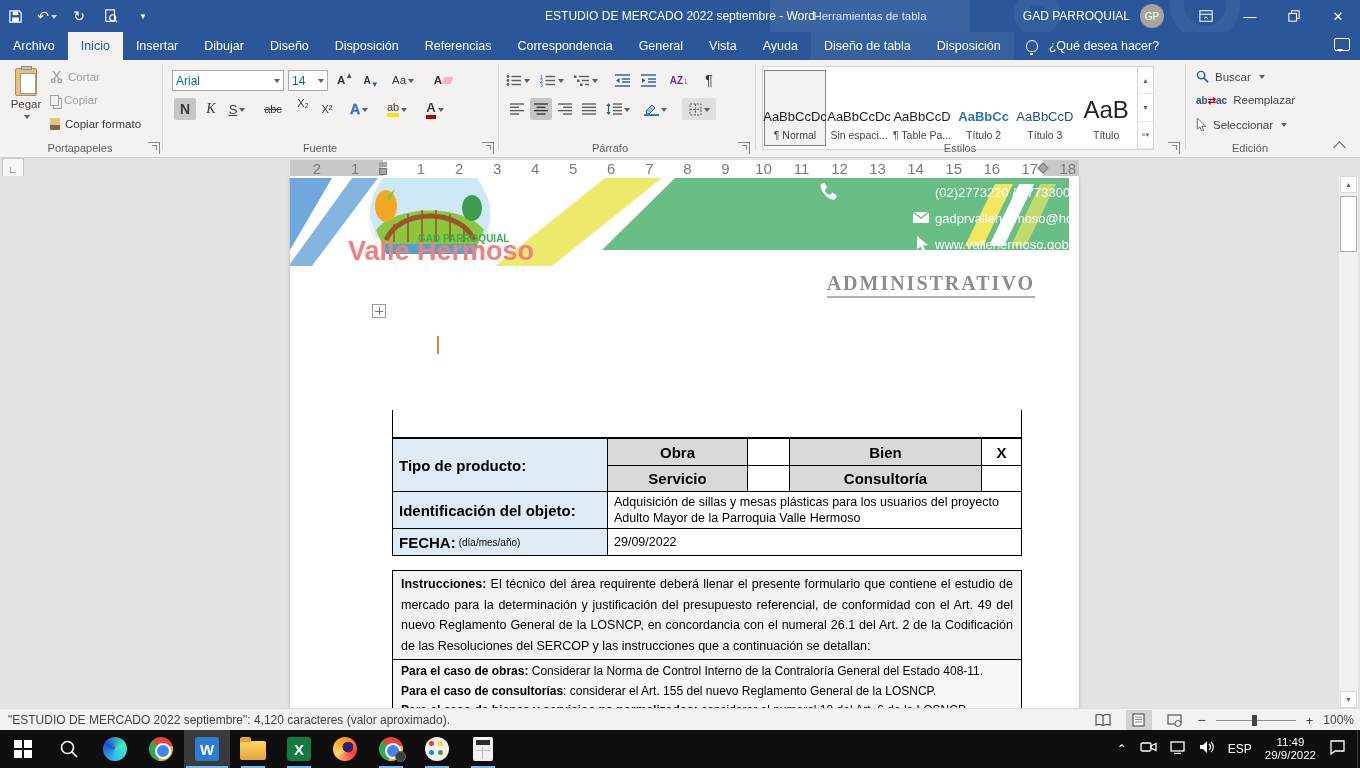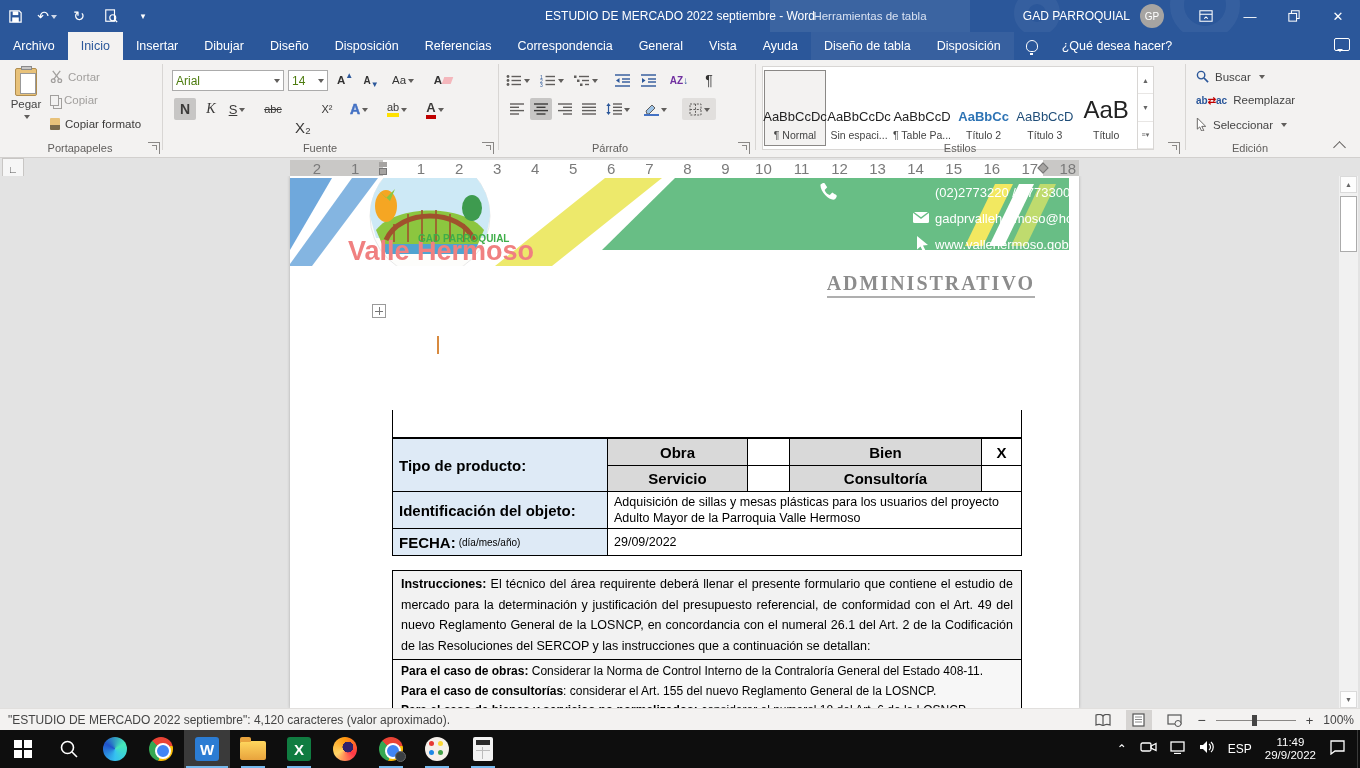--- a/index.html
+++ b/index.html
@@ -15,35 +15,35 @@
   .ctx-shade{position:absolute;left:770px;top:0;width:200px;height:32px;background:rgba(255,255,255,.08);}
   .ctx-label{position:absolute;left:770px;top:0;width:200px;height:32px;display:flex;align-items:center;justify-content:center;font-size:11.5px;color:#D9E2F2;}
   .user-name{position:absolute;right:230px;top:0;height:32px;display:flex;align-items:center;font-size:12px;}
   .avatar{position:absolute;right:196px;top:4px;width:24px;height:24px;border-radius:50%;background:#A6A4A2;color:#fff;font-size:10px;display:flex;align-items:center;justify-content:center;}
   .winbtn{position:absolute;top:0;width:44px;height:32px;display:flex;align-items:center;justify-content:center;color:#fff;font-size:13px;}
   
   .tabsrow{position:absolute;left:0;top:32px;width:1360px;height:28px;background:#2B579A;display:flex;align-items:stretch;color:#fff;font-size:12.5px;}
   .tab{display:flex;align-items:center;padding:0 13px;cursor:default;}
   .tab.active{background:#F3F2F1;color:#2B579A;}
   .tab.ctx{background:rgba(255,255,255,.06);}
-  .tellme{display:flex;align-items:center;gap:24px;padding:0 12px;}
+  .tellme{display:flex;align-items:center;gap:11px;padding:0 12px;}
   .bulb{width:12px;height:12px;border:1.5px solid #fff;border-radius:50% 50% 40% 40%;position:relative;}
   .bulb:after{content:"";position:absolute;left:3px;bottom:-4px;width:3px;height:3px;border-bottom:2px solid #fff;}
   .comment-ic{position:absolute;right:10px;top:38px;width:16px;height:13px;border:1.5px solid #fff;border-radius:2px;}
   .comment-ic:after{content:"";position:absolute;left:2px;bottom:-5px;border:3px solid transparent;border-top-color:#fff;}
   
   .ribbon{position:absolute;left:0;top:60px;width:1360px;height:98px;background:#F3F2F1;border-bottom:1px solid #D2D0CE;font-size:11.5px;color:#444;}
   .gsep{position:absolute;top:4px;width:1px;height:86px;background:#D8D6D4;}
   .glabel{position:absolute;bottom:3px;font-size:11px;color:#605E5C;text-align:center;}
   .launcher{position:absolute;bottom:3px;width:12px;height:12px;border-left:1px solid #8A8886;border-bottom:1px solid #8A8886;transform:rotate(180deg);}
   .launcher:after{content:"";position:absolute;left:2px;bottom:2px;width:4px;height:4px;border-left:1px solid #8A8886;border-bottom:1px solid #8A8886;}
   .dd{width:0;height:0;border:3.5px solid transparent;border-top:4px solid #605E5C;display:inline-block;margin-left:2px;position:relative;top:2px;}
   .rbtn{display:inline-flex;align-items:center;justify-content:center;height:22px;min-width:22px;border-radius:2px;color:#3b3a39;}
   .rbtn.on{background:#C7C6C5;}
-  .combo{background:#fff;border:1px solid #ABABAB;height:21px;display:flex;align-items:center;padding:0 3px;font-size:12px;color:#4d7c0f;}
+  .combo{background:#fff;border:1px solid #ABABAB;height:21px;display:flex;align-items:center;padding:0 3px;font-size:12px;color:#0369a1;}
   .sicon{stroke:#505050;fill:none;stroke-width:1.4;}
   .styles-box{position:absolute;left:762px;top:6px;width:392px;height:84px;background:#fff;border:1px solid #D8D6D4;display:flex;}
   .stitem{width:62px;margin:3px 1px;border:1px solid transparent;display:flex;flex-direction:column;align-items:center;justify-content:flex-end;padding-bottom:4px;}
   .stitem.sel{border:1px solid #8A8886;background:#F3F2F1;}
   .stitem .prev{font-size:13px;color:#222;}
   .stitem .prev.accent{color:#2E74B5;font-weight:bold;}
   .stitem .prev.big{font-size:24px;font-weight:400;}
   .stitem .lab{font-size:10.5px;color:#444;margin-top:5px;white-space:nowrap;}
   .stscroll{width:17px;border-left:1px solid #D8D6D4;display:flex;flex-direction:column;}
   .stscroll div{flex:1;display:flex;align-items:center;justify-content:center;font-size:7px;color:#666;border-bottom:1px solid #E8E6E4;}
@@ -242,21 +242,21 @@
       <span style="font-weight:bold;color:#333;">A</span>
         <span style="width:9px;height:7px;background:#F4B7BC;transform:skewX(-20deg);margin-left:1px;"></span>
     </div>
     <div class="abs rbtn on" style="left:174px;top:38px;font-weight:bold;font-size:14px;">N</div>
     <div class="abs rbtn" style="left:200px;top:38px;font-style:italic;font-family:'Liberation Serif',serif;font-size:14px;">K</div>
     <div class="abs rbtn" style="left:226px;top:38px;">
         <span style="text-decoration:underline;font-size:13px;">S</span>
         <span class="dd"></span>
       </div>
     <div class="abs rbtn" style="left:262px;top:38px;text-decoration:line-through;font-size:11px;">abc</div>
-    <div class="abs rbtn" style="left:292px;top:56px;font-size:15px;">X₂</div>
+    <div class="abs rbtn" style="left:292px;top:32px;font-size:11px;">X₂</div>
     <div class="abs rbtn" style="left:316px;top:38px;font-size:11px;">X²</div>
     <div class="abs rbtn" style="left:348px;top:38px;color:#4472C4;font-weight:bold;font-size:14px;-webkit-text-stroke:.5px #4472C4;">
         <span>A</span>
         <span class="dd"></span>
       </div>
     <div class="abs rbtn" style="left:386px;top:38px;">
       <span style="font-size:11px;border-bottom:4px solid #FFE100;">ab</span>
         <span class="dd"></span>
     </div>
     <div class="abs rbtn" style="left:424px;top:38px;">

